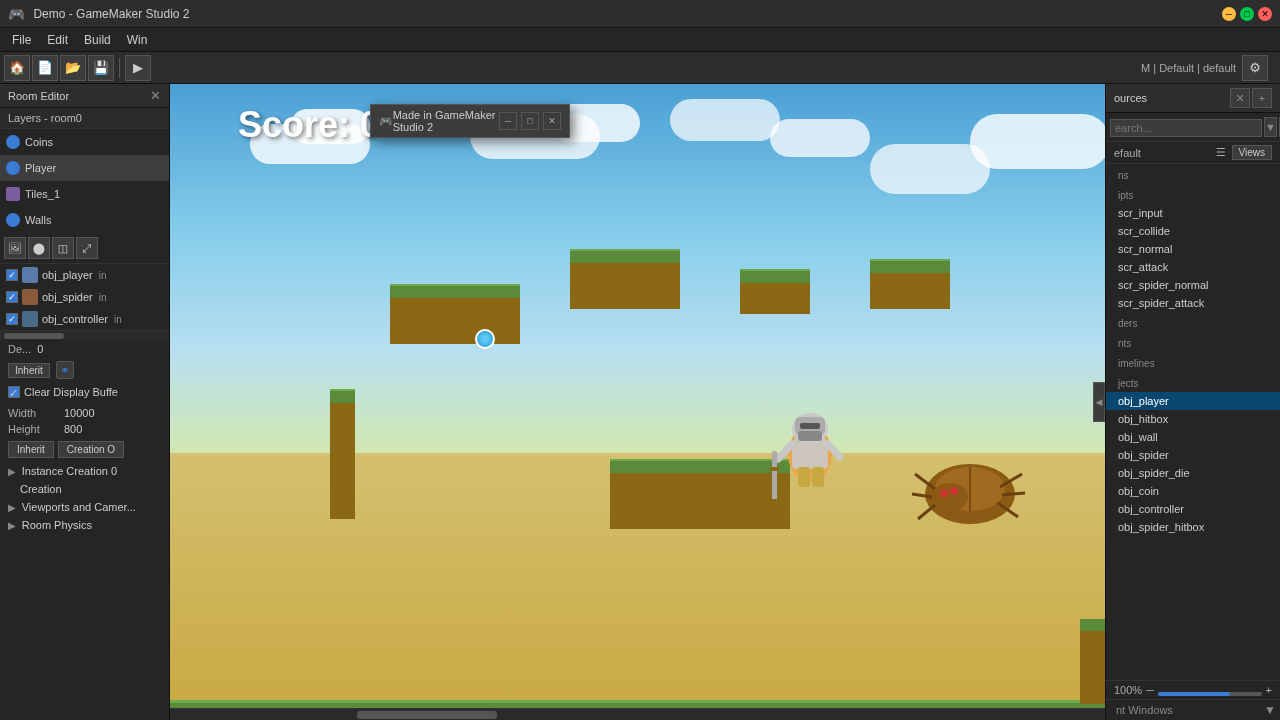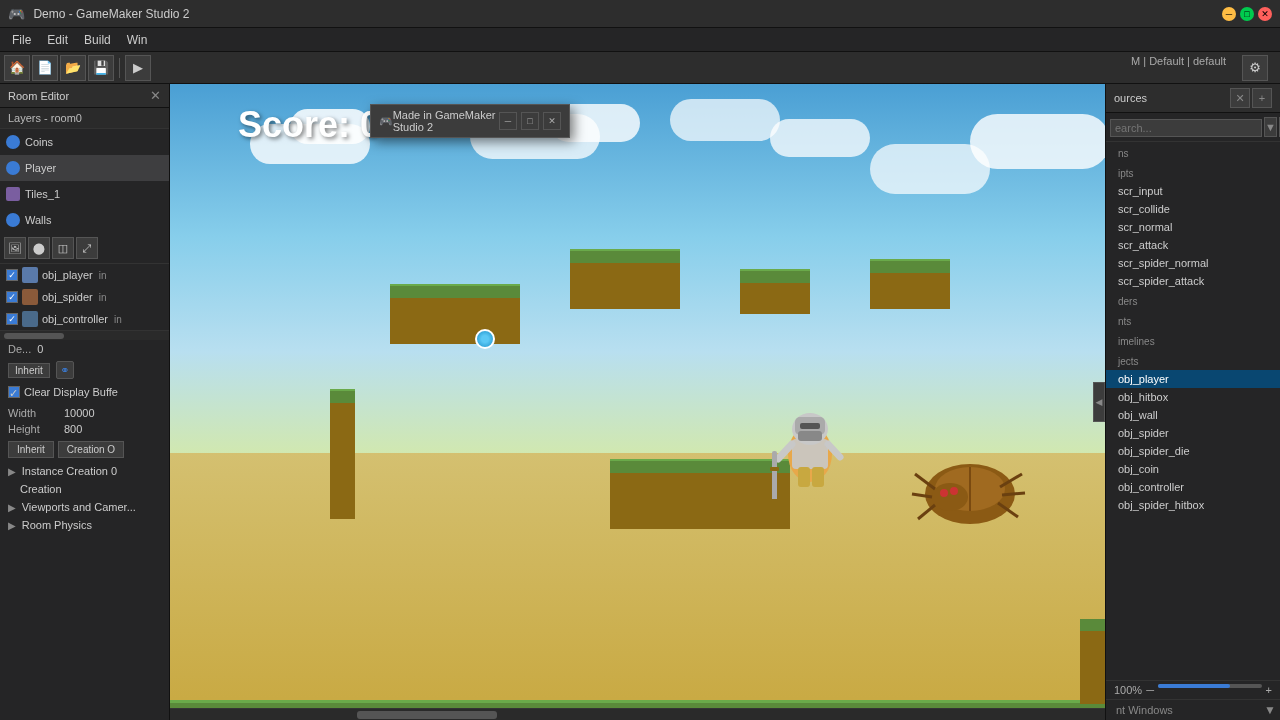--- a/index.html
+++ b/index.html
@@ -58,22 +58,22 @@
       border: 1px solid #555;
       color: #ccc;
       cursor: pointer;
       display: flex; align-items: center; justify-content: center;
       font-size: 13px;
     }
     .tool-sep { width: 1px; height: 20px; background: #555; margin: 0 3px; }
     .toolbar-right {
       margin-left: auto;
       display: flex;
-      align-items: flex-start;
-      gap: 16px;
+      align-items: center;
+      gap: 6px;
       color: #aaa;
       font-size: 11px;
       padding-right: 8px;
     }
 
     
     .main-layout {
       display: flex;
       height: calc(720px - 28px - 24px - 32px);
     }
@@ -425,21 +425,21 @@
     }
     .resource-item.active { background: #094771; color: white; }
     .resource-item.section-header {
       color: #888;
       font-size: 10px;
       padding-top: 6px;
     }
 
     .zoom-bar {
       display: flex;
-      align-items: flex-start;
+      align-items: flex-end;
       padding: 3px 8px;
       gap: 4px;
       border-top: 1px solid #333;
       font-size: 11px;
       color: #aaa;
       margin-top: 16px;
     }
     .zoom-slider {
       flex: 1;
       height: 4px;
@@ -772,20 +772,25 @@
       </div>
     </div>
 
     <div class="search-row">
       <input class="search-input" type="text" placeholder="earch..." style="">
       <button class="search-btn">▼</button>
       <button class="search-btn">◀</button>
 
     </div>
 
+    <div class="filter-row">
+      <span class="filter-label">efault</span>
+      <span class="views-icon">☰</span>
+      <button class="views-btn">Views</button>
+    </div>
 
     <div class="resource-list">
       <div class="resource-item section-header">ns</div>
       <div class="resource-item section-header">ipts</div>
       <div class="resource-item">scr_input</div>
       <div class="resource-item">scr_collide</div>
       <div class="resource-item">scr_normal</div>
       <div class="resource-item">scr_attack</div>
       <div class="resource-item">scr_spider_normal</div>
       <div class="resource-item">scr_spider_attack</div>

